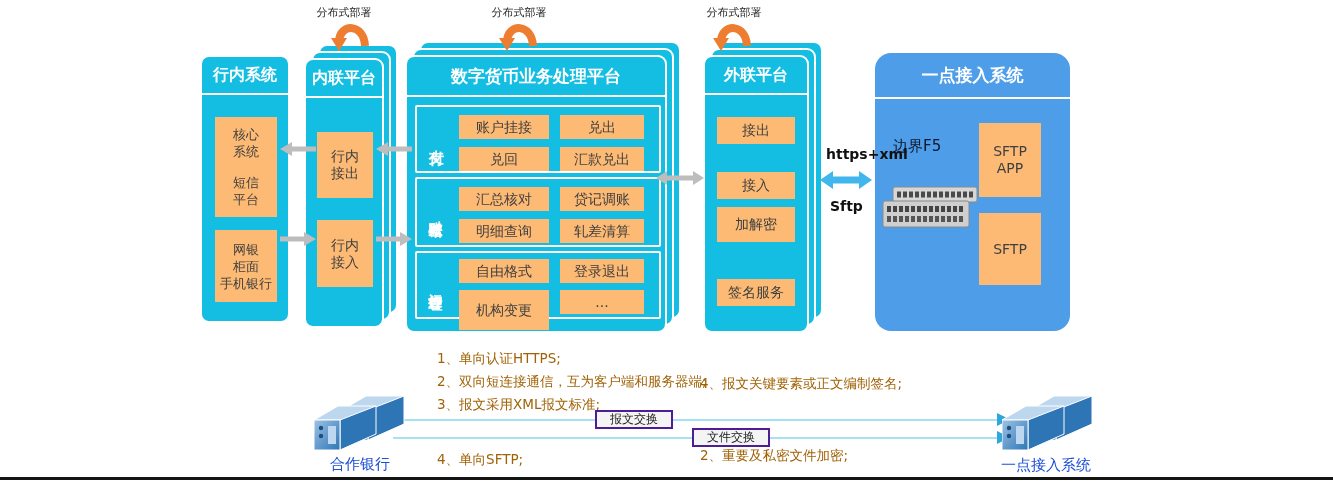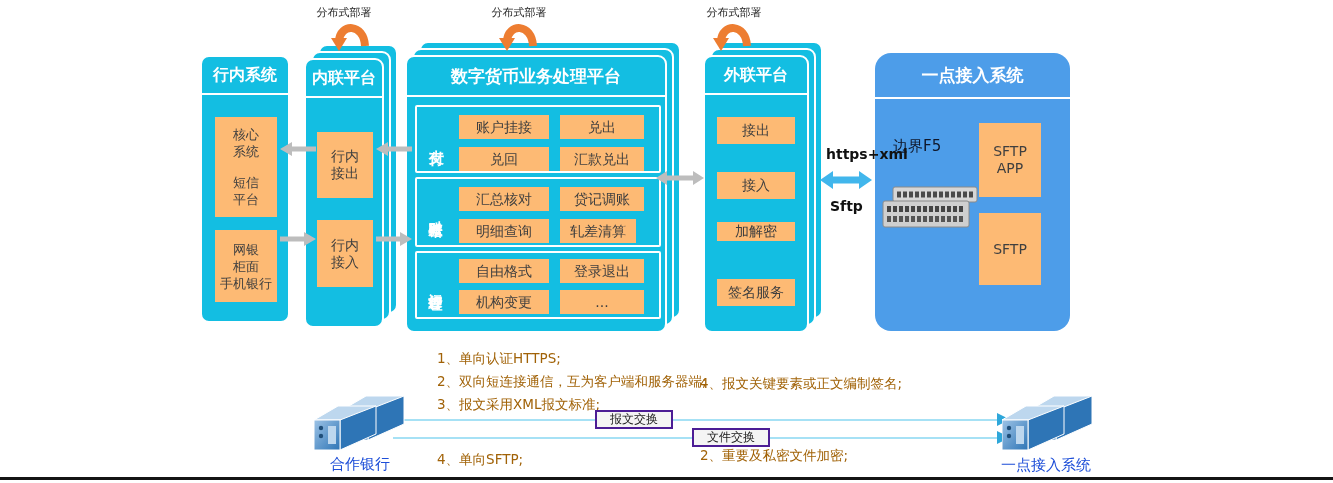--- a/index.html
+++ b/index.html
@@ -80,38 +80,38 @@
     <div class="gbox" style="left:52px;top:58px;width:90px;height:24px">账户挂接</div>
     <div class="gbox" style="left:153px;top:58px;width:84px;height:24px">兑出</div>
     <div class="gbox" style="left:52px;top:90px;width:90px;height:24px">兑回</div>
     <div class="gbox" style="left:153px;top:90px;width:84px;height:24px">汇款兑出</div>
 
     <div class="sect" style="left:8px;top:120px;width:246px;height:70px"></div>
     <div class="vlabel" style="left:14px;top:120px;width:30px;height:70px">对账差错</div>
     <div class="gbox" style="left:52px;top:130px;width:90px;height:24px">汇总核对</div>
     <div class="gbox" style="left:153px;top:130px;width:84px;height:24px">贷记调账</div>
     <div class="gbox" style="left:52px;top:162px;width:90px;height:24px">明细查询</div>
-    <div class="gbox" style="left:153px;top:162px;width:76px;height:24px">轧差清算</div>
+    <div class="gbox" style="left:153px;top:162px;width:84px;height:24px">轧差清算</div>
 
     <div class="sect" style="left:8px;top:194px;width:246px;height:68px"></div>
     <div class="vlabel" style="left:14px;top:194px;width:30px;height:68px">运行管理</div>
     <div class="gbox" style="left:52px;top:202px;width:90px;height:24px">自由格式</div>
     <div class="gbox" style="left:153px;top:202px;width:84px;height:24px">登录退出</div>
-    <div class="gbox" style="left:52px;top:233px;width:90px;height:24px">机构变更</div>
+    <div class="gbox" style="left:52px;top:233px;width:90px;height:40px">机构变更</div>
     <div class="gbox" style="left:153px;top:233px;width:84px;height:24px">...</div>
   </div>
 
   <div class="card" style="left:717px;top:41px;width:106px;height:278px"></div>
   <div class="card" style="left:710px;top:48px;width:106px;height:278px"></div>
   <div class="card" style="left:703px;top:55px;width:106px;height:278px">
     <div class="ctitle">外联平台</div>
     <div class="sep" style="top:36px"></div>
     <div class="gbox" style="left:12px;top:60px;width:78px;height:27px">接出</div>
     <div class="gbox" style="left:12px;top:115px;width:78px;height:27px">接入</div>
-    <div class="gbox" style="left:12px;top:165px;width:78px;height:19px">加解密</div>
+    <div class="gbox" style="left:12px;top:150px;width:78px;height:35px">加解密</div>
     <div class="gbox" style="left:12px;top:222px;width:78px;height:27px">签名服务</div>
   </div>
 
   <div class="bigcard" style="left:875px;top:53px;width:195px;height:278px">
     <div class="ctitle" style="top:11px;font-size:17px">一点接入系统</div>
     <div class="sep" style="top:44px;height:1.5px"></div>
     <div style="position:absolute;left:18px;top:84px;color:#0f172a;font-size:15px;font-weight:500">边界F5</div>
 
     <svg class="arrow" style="left:6px;top:132px" width="98" height="46" viewBox="0 0 98 46">
       <rect x="12" y="2" width="84" height="15" rx="2" fill="#D6D6D6" stroke="#8A8A8A"></rect>

